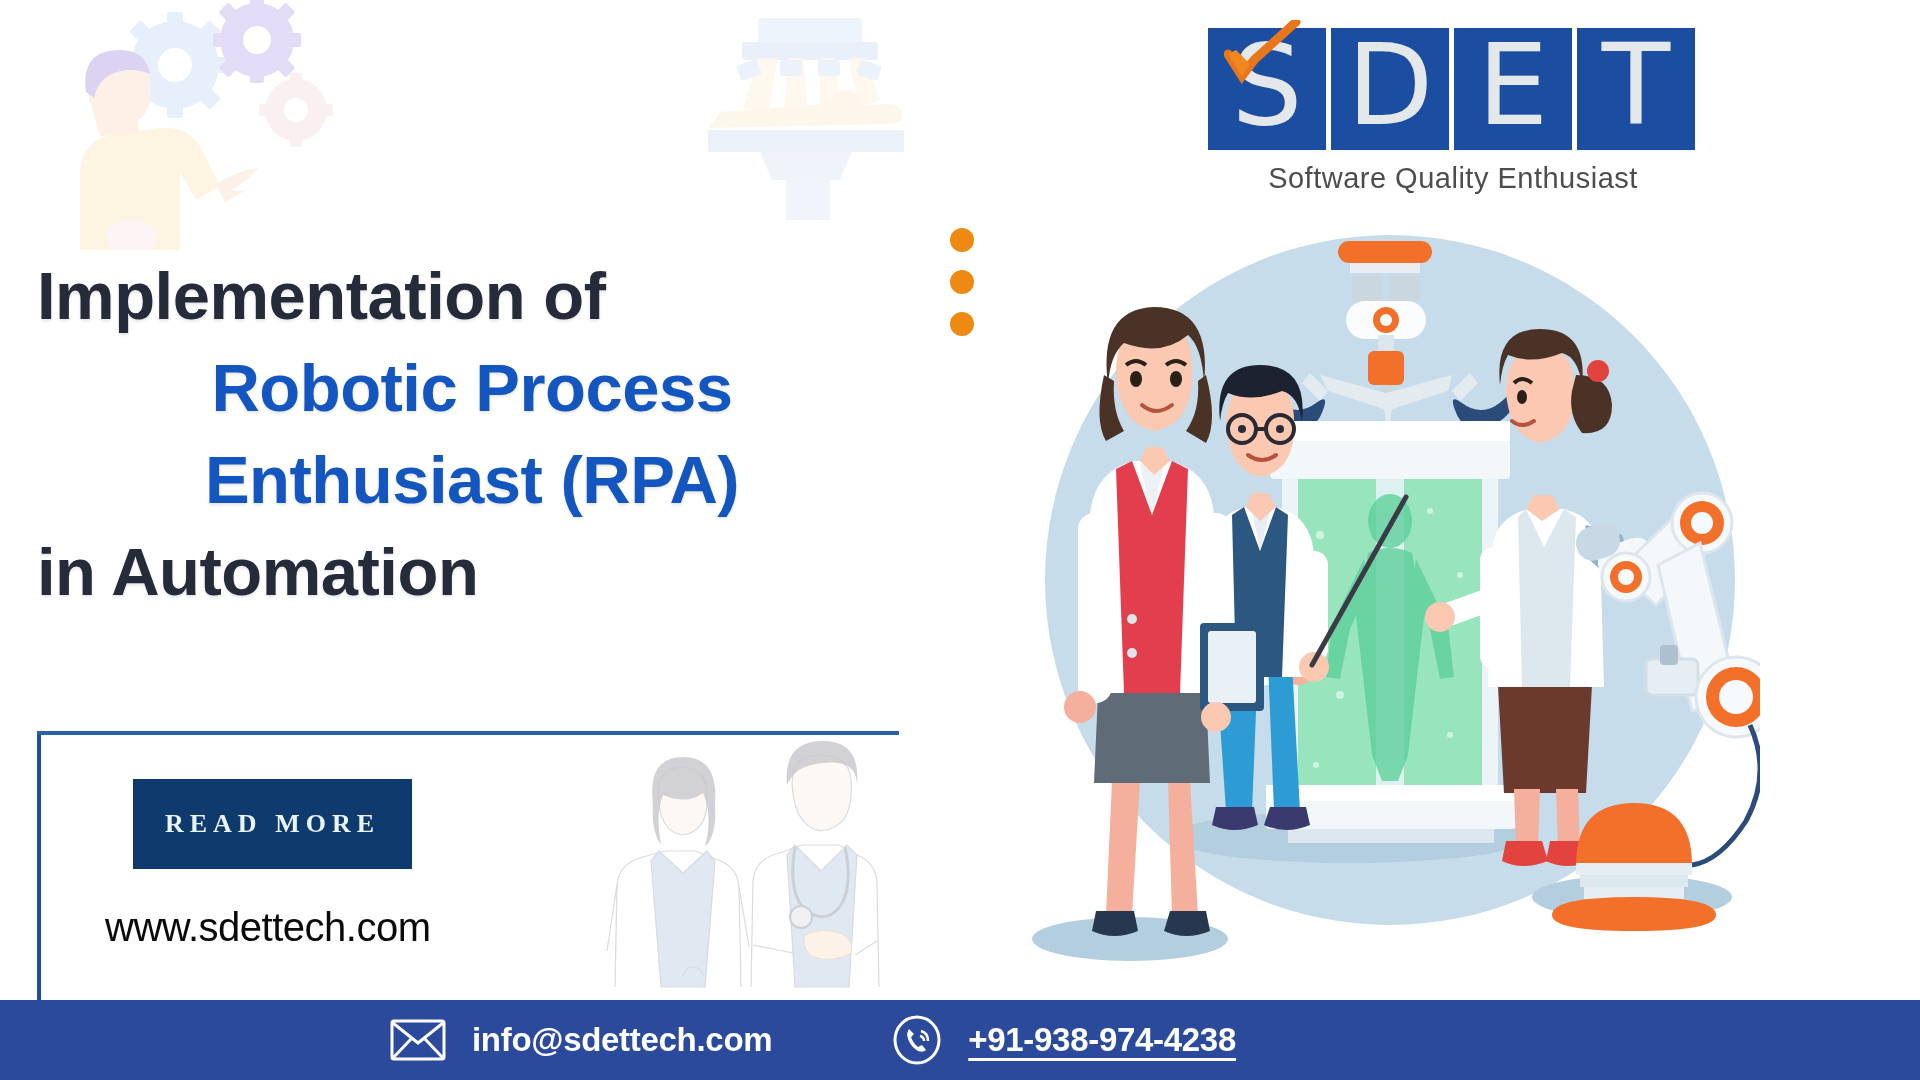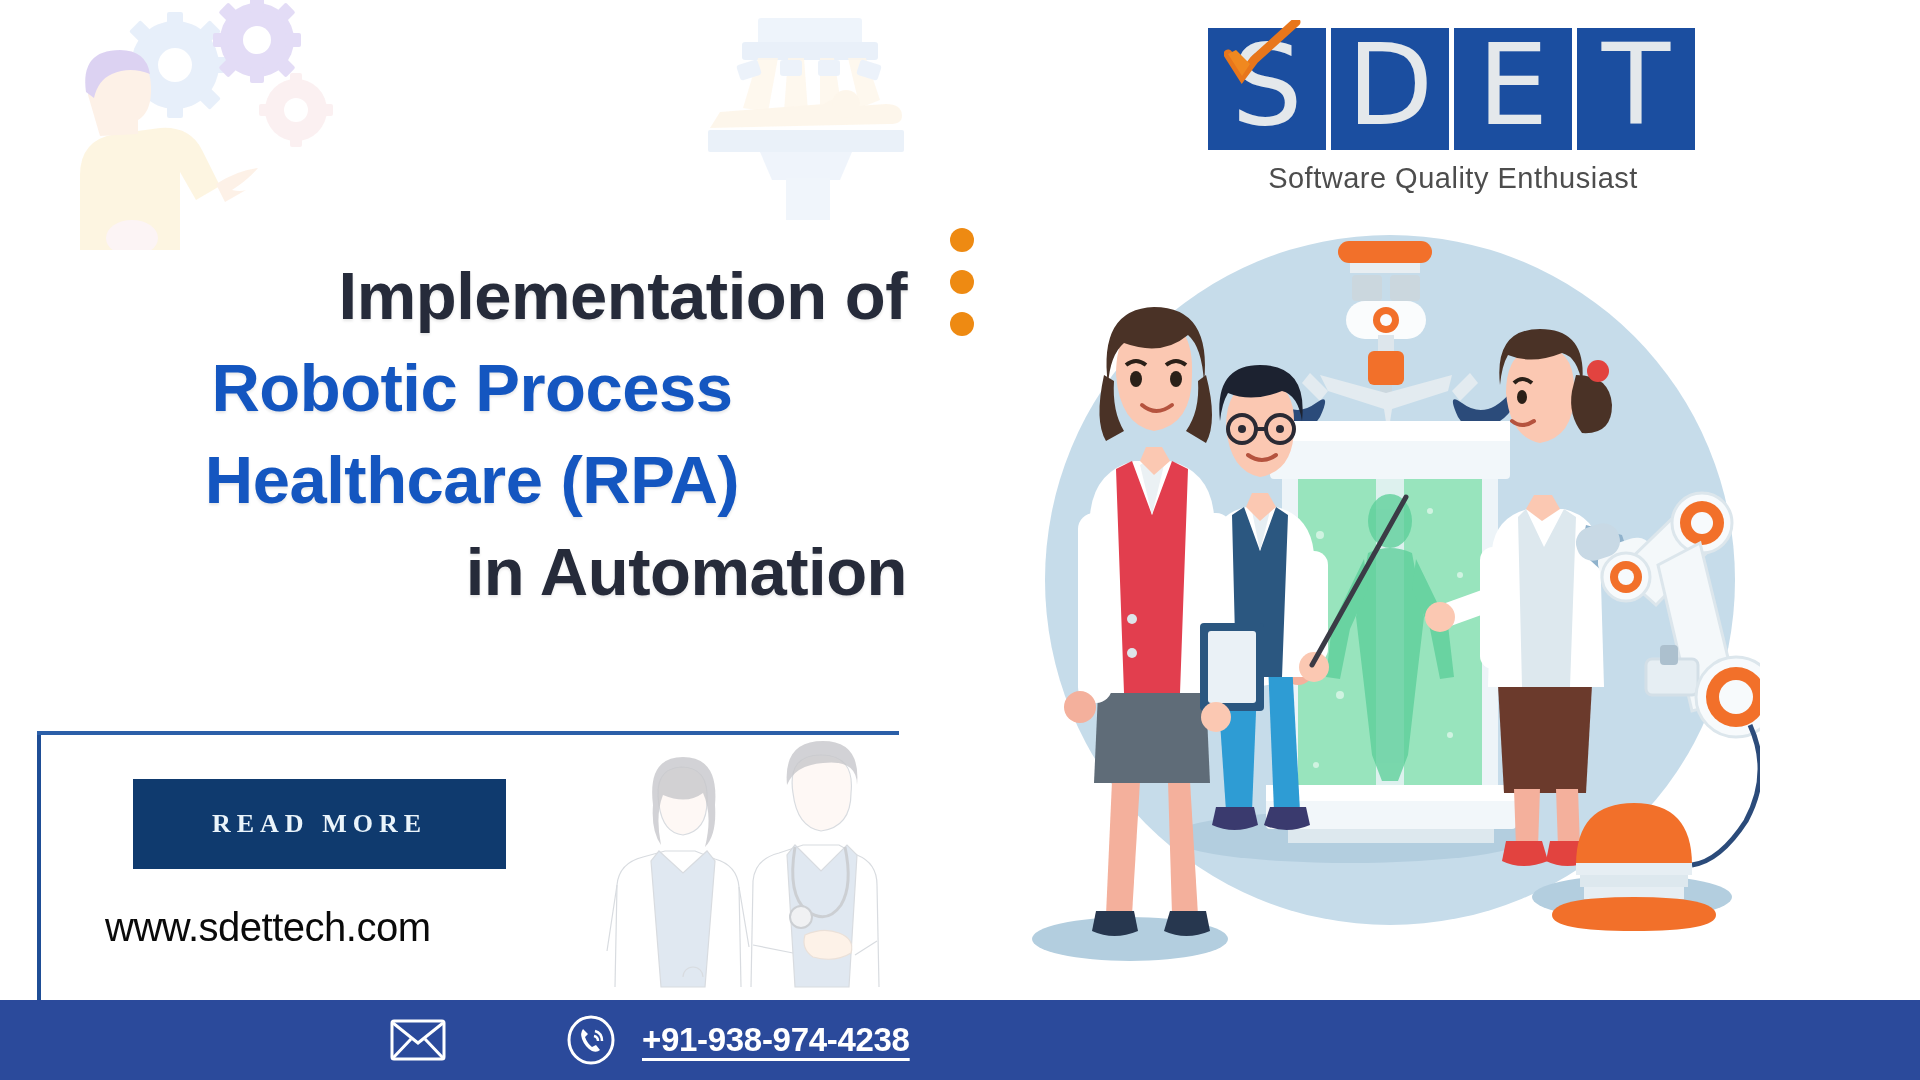--- a/index.html
+++ b/index.html
@@ -32,34 +32,34 @@
     position:absolute; left:37px; top:250px; width:870px;
   }
   #headline .line {
     font-size:67px;
     line-height:92px;
     font-weight:800;
     letter-spacing:-0.5px;
     text-shadow:0 2px 3px rgba(0,0,0,.10);
     white-space:nowrap;
   }
-  .c-dark { color:#262B3A;text-align:right; }
+  .c-dark { color:#262B3A; }
   .c-blue { color:#1456C0;text-align:center; }
 
   
   #rule-top {
     position:absolute; left:37px; top:731px; width:862px; height:4px; background:#2B5FA8;
   }
   #rule-left {
     position:absolute; left:37px; top:735px; width:4px; height:265px; background:#1F4E96;
   }
 
   
   #read-more {
-    position:absolute; left:133px; top:779px; width:373px; height:90px;
+    position:absolute; left:133px; top:779px; width:279px; height:90px;
     background:#0F3A6E; border:none; cursor:pointer;
     display:flex; align-items:center; justify-content:center;
   }
   #read-more span {
     color:#EAF4FB; font-family:"Liberation Serif", serif;
     font-size:26px; font-weight:700; letter-spacing:6px;
   }
 
   
   #website {
@@ -189,21 +189,21 @@
 
   <div id="dots">
     <div class="dot"></div>
     <div class="dot"></div>
     <div class="dot"></div>
   </div>
 
   <div id="headline">
     <div class="line c-dark">Implementation of</div>
     <div class="line c-blue">Robotic Process</div>
-    <div class="line c-blue">Healthcare (RPA)</div>
+    <div class="line c-blue">Enthusiast (RPA)</div>
     <div class="line c-dark">in Automation</div>
   </div>
 
   <div id="rule-top"></div>
   <div id="rule-left"></div>
 
   <div class="deco" id="deco-doctors">
     <svg viewBox="0 0 330 270" width="330" height="270">
       <g stroke="#9AA3AE" stroke-width="1.2" fill="none" opacity=".85">
 
@@ -428,20 +428,21 @@
     </svg>
   </div>
 
   <div id="footer">
     <div class="contact">
       <svg class="ic" width="56" height="42" viewBox="0 0 56 42">
         <rect x="2" y="2" width="52" height="38" rx="2" fill="none" stroke="#FFFFFF" stroke-width="3"></rect>
         <path d="M3 4 L28 24 L53 4" fill="none" stroke="#FFFFFF" stroke-width="3"></path>
         <path d="M3 39 L21 20 M53 39 L35 20" fill="none" stroke="#FFFFFF" stroke-width="3"></path>
       </svg>
+      <span class="txt">info@sdettech.com</span>
     </div>
     <div class="contact">
       <svg class="ic" width="50" height="50" viewBox="0 0 50 50">
         <ellipse cx="25" cy="25" rx="22" ry="23" fill="none" stroke="#FFFFFF" stroke-width="3"></ellipse>
         <path d="M17 14 Q14 18 16 24 Q19 32 26 36 Q31 38 34 35 L30 30 L26 32 Q21 28 19 22 L22 19 Z" fill="#FFFFFF"></path>
         <path d="M29 16 Q36 18 36 26" fill="none" stroke="#FFFFFF" stroke-width="2.5"></path>
         <path d="M28 21 Q32 22 32 26" fill="none" stroke="#FFFFFF" stroke-width="2.5"></path>
       </svg>
       <span class="txt underline">+91-938-974-4238</span>
     </div>

